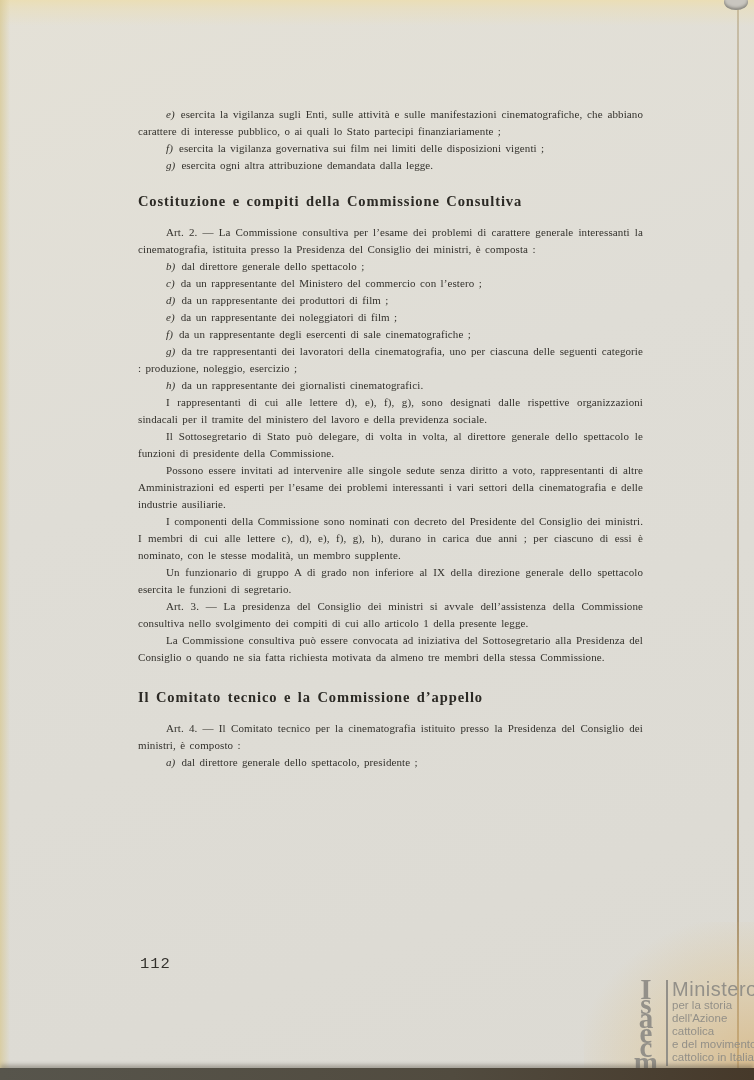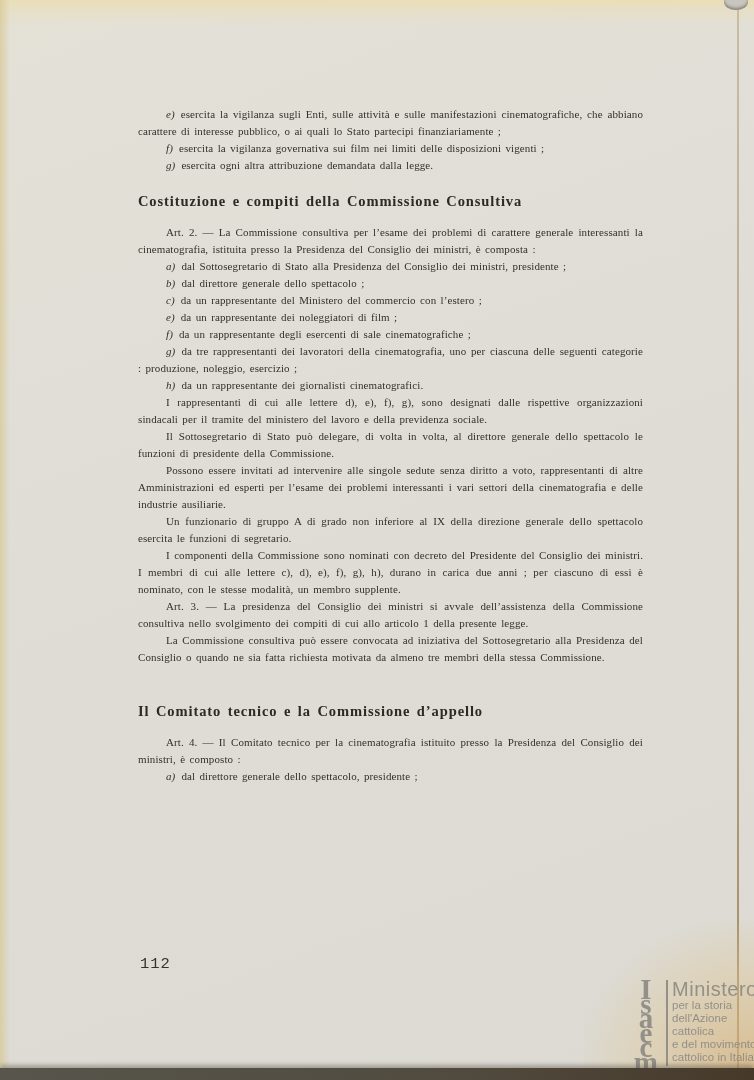--- a/index.html
+++ b/index.html
@@ -26,21 +26,21 @@
   .clip{position:absolute;left:724px;top:-6px;width:24px;height:16px;border-radius:50%;
     background:#c9c6bf;box-shadow:inset 0 -2px 3px rgba(90,88,80,.6);}
   
   .text-col{position:absolute;left:138px;top:106px;width:505px;}
   .para{margin:0;text-align:justify;font-size:11px;line-height:17px;
     text-indent:28px;word-spacing:1.5px;letter-spacing:0.1px;}
   .lead{font-style:italic;margin-right:6px;}
   .heading{margin:0;font-size:14.5px;line-height:17px;font-weight:bold;
     letter-spacing:0.9px;word-spacing:2px;color:#2c2a25;text-indent:0;}
   .h1-space{margin-top:19px;margin-bottom:14px;font-family:Liberation Serif, serif;}
-  .h2-space{margin-top:37px;margin-bottom:14px;}
+  .h2-space{margin-top:23px;margin-bottom:14px;}
   .art-space{}
   .page-number{position:absolute;left:140px;top:955px;font-size:15.5px;
     letter-spacing:1px;color:#33312c;font-family:Liberation Mono, monospace;}
   
   .watermark{position:absolute;left:628px;top:978px;display:flex;align-items:stretch;
     color:#8d8b85;opacity:0.92;font-family:"Liberation Sans","DejaVu Sans",sans-serif;}
   .wm-letters{display:flex;flex-direction:column;align-items:center;width:40px;
     font-family:"Liberation Serif","DejaVu Serif",serif;font-weight:bold;
     font-size:29px;line-height:14.5px;padding-top:4px;}
   .wm-divider{width:2.5px;background:#8d8b85;margin:2px 4px 0 2px;height:86px;}
@@ -63,32 +63,32 @@
 
   <main class="text-col">
 
     <p class="para"><span class="lead">e)</span><span>esercita la vigilanza sugli Enti, sulle attività e sulle manifestazioni cinematografiche, che abbiano carattere di interesse pubblico, o ai quali lo Stato partecipi finanziariamente ;</span></p>
     <p class="para"><span class="lead">f)</span><span>esercita la vigilanza governativa sui film nei limiti delle disposizioni vigenti ;</span></p>
     <p class="para"><span class="lead">g)</span><span>esercita ogni altra attribuzione demandata dalla legge.</span></p>
 
     <h2 class="heading h1-space">Costituzione e compiti della Commissione Consultiva</h2>
 
     <p class="para"><span>Art. 2. — La Commissione consultiva per l’esame dei problemi di carattere generale interessanti la cinematografia, istituita presso la Presidenza del Consiglio dei ministri, è composta :</span></p>
-    <p class="para"><span class="lead">a)</span><span>dal Sottosegretario di Stato alla Presidenza del Consiglio dei ministri, presidente ;</span></p>
     <p class="para"><span class="lead">b)</span><span>dal direttore generale dello spettacolo ;</span></p>
     <p class="para"><span class="lead">c)</span><span>da un rappresentante del Ministero del commercio con l’estero ;</span></p>
+    <p class="para"><span class="lead">d)</span><span>da un rappresentante dei produttori di film ;</span></p>
     <p class="para"><span class="lead">e)</span><span>da un rappresentante dei noleggiatori di film ;</span></p>
     <p class="para"><span class="lead">f)</span><span>da un rappresentante degli esercenti di sale cinematografiche ;</span></p>
     <p class="para"><span class="lead">g)</span><span>da tre rappresentanti dei lavoratori della cinematografia, uno per ciascuna delle seguenti categorie : produzione, noleggio, esercizio ;</span></p>
     <p class="para"><span class="lead">h)</span><span>da un rappresentante dei giornalisti cinematografici.</span></p>
     <p class="para"><span>I rappresentanti di cui alle lettere d), e), f), g), sono designati dalle rispettive organizzazioni sindacali per il tramite del ministero del lavoro e della previdenza sociale.</span></p>
     <p class="para"><span>Il Sottosegretario di Stato può delegare, di volta in volta, al direttore generale dello spettacolo le funzioni di presidente della Commissione.</span></p>
     <p class="para"><span>Possono essere invitati ad intervenire alle singole sedute senza diritto a voto, rappresentanti di altre Amministrazioni ed esperti per l’esame dei problemi interessanti i vari settori della cinematografia e delle industrie ausiliarie.</span></p>
+    <p class="para"><span>I componenti della Commissione sono nominati con decreto del Presidente del Consiglio dei ministri. I membri di cui alle lettere c), d), e), f), g), h), durano in carica due anni ; per ciascuno di essi è nominato, con le stesse modalità, un membro supplente.</span></p>
     <p class="para"><span>Un funzionario di gruppo A di grado non inferiore al IX della direzione generale dello spettacolo esercita le funzioni di segretario.</span></p>
-    <p class="para"><span>I componenti della Commissione sono nominati con decreto del Presidente del Consiglio dei ministri. I membri di cui alle lettere c), d), e), f), g), h), durano in carica due anni ; per ciascuno di essi è nominato, con le stesse modalità, un membro supplente.</span></p>
     <p class="para art-space"><span>Art. 3. — La presidenza del Consiglio dei ministri si avvale dell’assistenza della Commissione consultiva nello svolgimento dei compiti di cui allo articolo 1 della presente legge.</span></p>
     <p class="para"><span>La Commissione consultiva può essere convocata ad iniziativa del Sottosegretario alla Presidenza del Consiglio o quando ne sia fatta richiesta motivata da almeno tre membri della stessa Commissione.</span></p>
 
     <h2 class="heading h2-space">Il Comitato tecnico e la Commissione d’appello</h2>
 
     <p class="para"><span>Art. 4. — Il Comitato tecnico per la cinematografia istituito presso la Presidenza del Consiglio dei ministri, è composto :</span></p>
     <p class="para"><span class="lead">a)</span><span>dal direttore generale dello spettacolo, presidente ;</span></p>
 
   </main>
 

